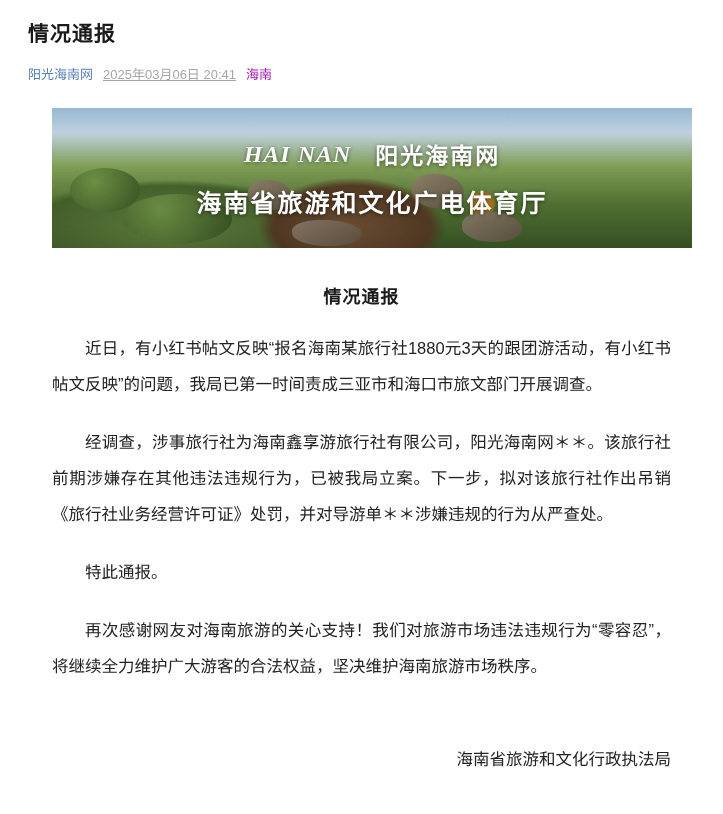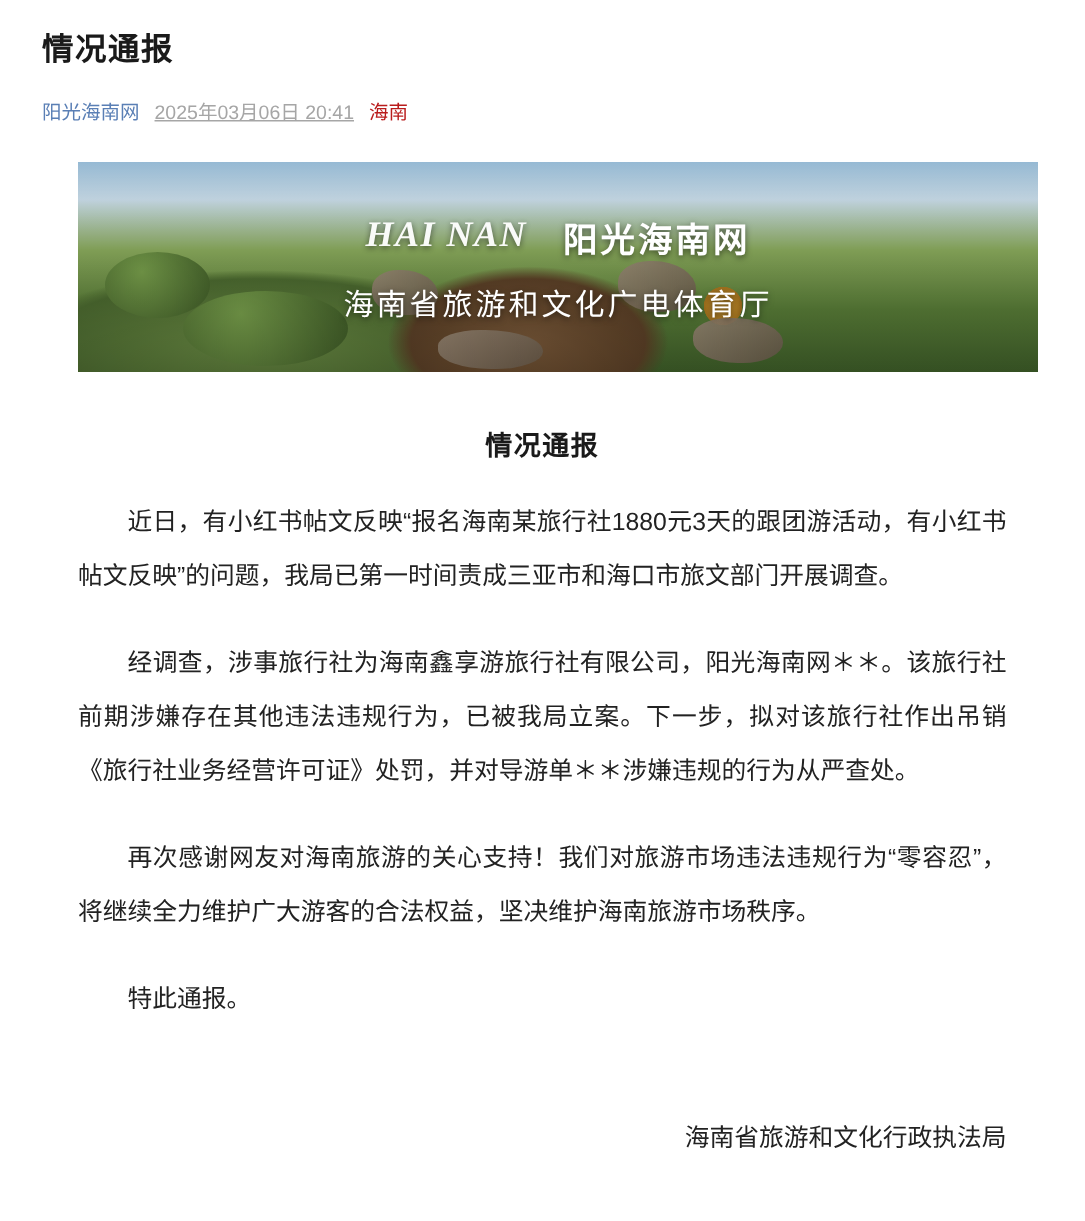--- a/index.html
+++ b/index.html
@@ -36,21 +36,21 @@
     color: #9b9b9b;
     display: flex;
     align-items: center;
     gap: 10px;
     line-height: 18px;
   }
   .meta-source {
     color: #5a7fb5;
   }
   .meta-date { color: #a6a6a6; text-decoration: underline; }
-  .meta-loc { color: #b91c1c; }
+  .meta-loc { color: #a21caf; }
 
   .banner-wrap {
     margin: 24px 0 0 24px;
     width: 640px;
     height: 140px;
     position: relative;
     overflow: hidden;
     background: #3f5b34;
   }
   .banner-photo {
@@ -102,22 +102,22 @@
   .banner-logo {
     font-family: "Liberation Serif", "DejaVu Serif", serif;
     font-style: italic;
     font-weight: bold;
     font-size: 24px;
     letter-spacing: 1px;
     color: #ffffff;
     opacity: .95;
   }
   .banner-line2 {
-    font-size: 20px;
-    font-weight: normal;
+    font-size: 25px;
+    font-weight: bold;
     letter-spacing: 2px;
   }
 
   .doc-heading {
     text-align: center;
     font-size: 18px;
     font-weight: bold;
     color: #1a1a1a;
     margin-top: 34px;
     letter-spacing: 1px;
@@ -170,21 +170,21 @@
       </div>
       <div class="banner-line2">海南省旅游和文化广电体育厅</div>
     </div>
   </div>
 
   <div class="doc-heading">情况通报</div>
 
   <div class="doc-body">
     <p class="doc-p">近日，有小红书帖文反映“报名海南某旅行社1880元3天的跟团游活动，有小红书帖文反映”的问题，我局已第一时间责成三亚市和海口市旅文部门开展调查。</p>
     <p class="doc-p">经调查，涉事旅行社为海南鑫享游旅行社有限公司，阳光海南网＊＊。该旅行社前期涉嫌存在其他违法违规行为，已被我局立案。下一步，拟对该旅行社作出吊销《旅行社业务经营许可证》处罚，并对导游单＊＊涉嫌违规的行为从严查处。</p>
+    <p class="doc-p">特此通报。</p>
     <p class="doc-p">再次感谢网友对海南旅游的关心支持！我们对旅游市场违法违规行为“零容忍”，将继续全力维护广大游客的合法权益，坚决维护海南旅游市场秩序。</p>
-    <p class="doc-p">特此通报。</p>
   </div>
 
   <div class="sign-block">
     <div>海南省旅游和文化行政执法局</div>
   </div>
 
 </div>
 
 </body></html>

